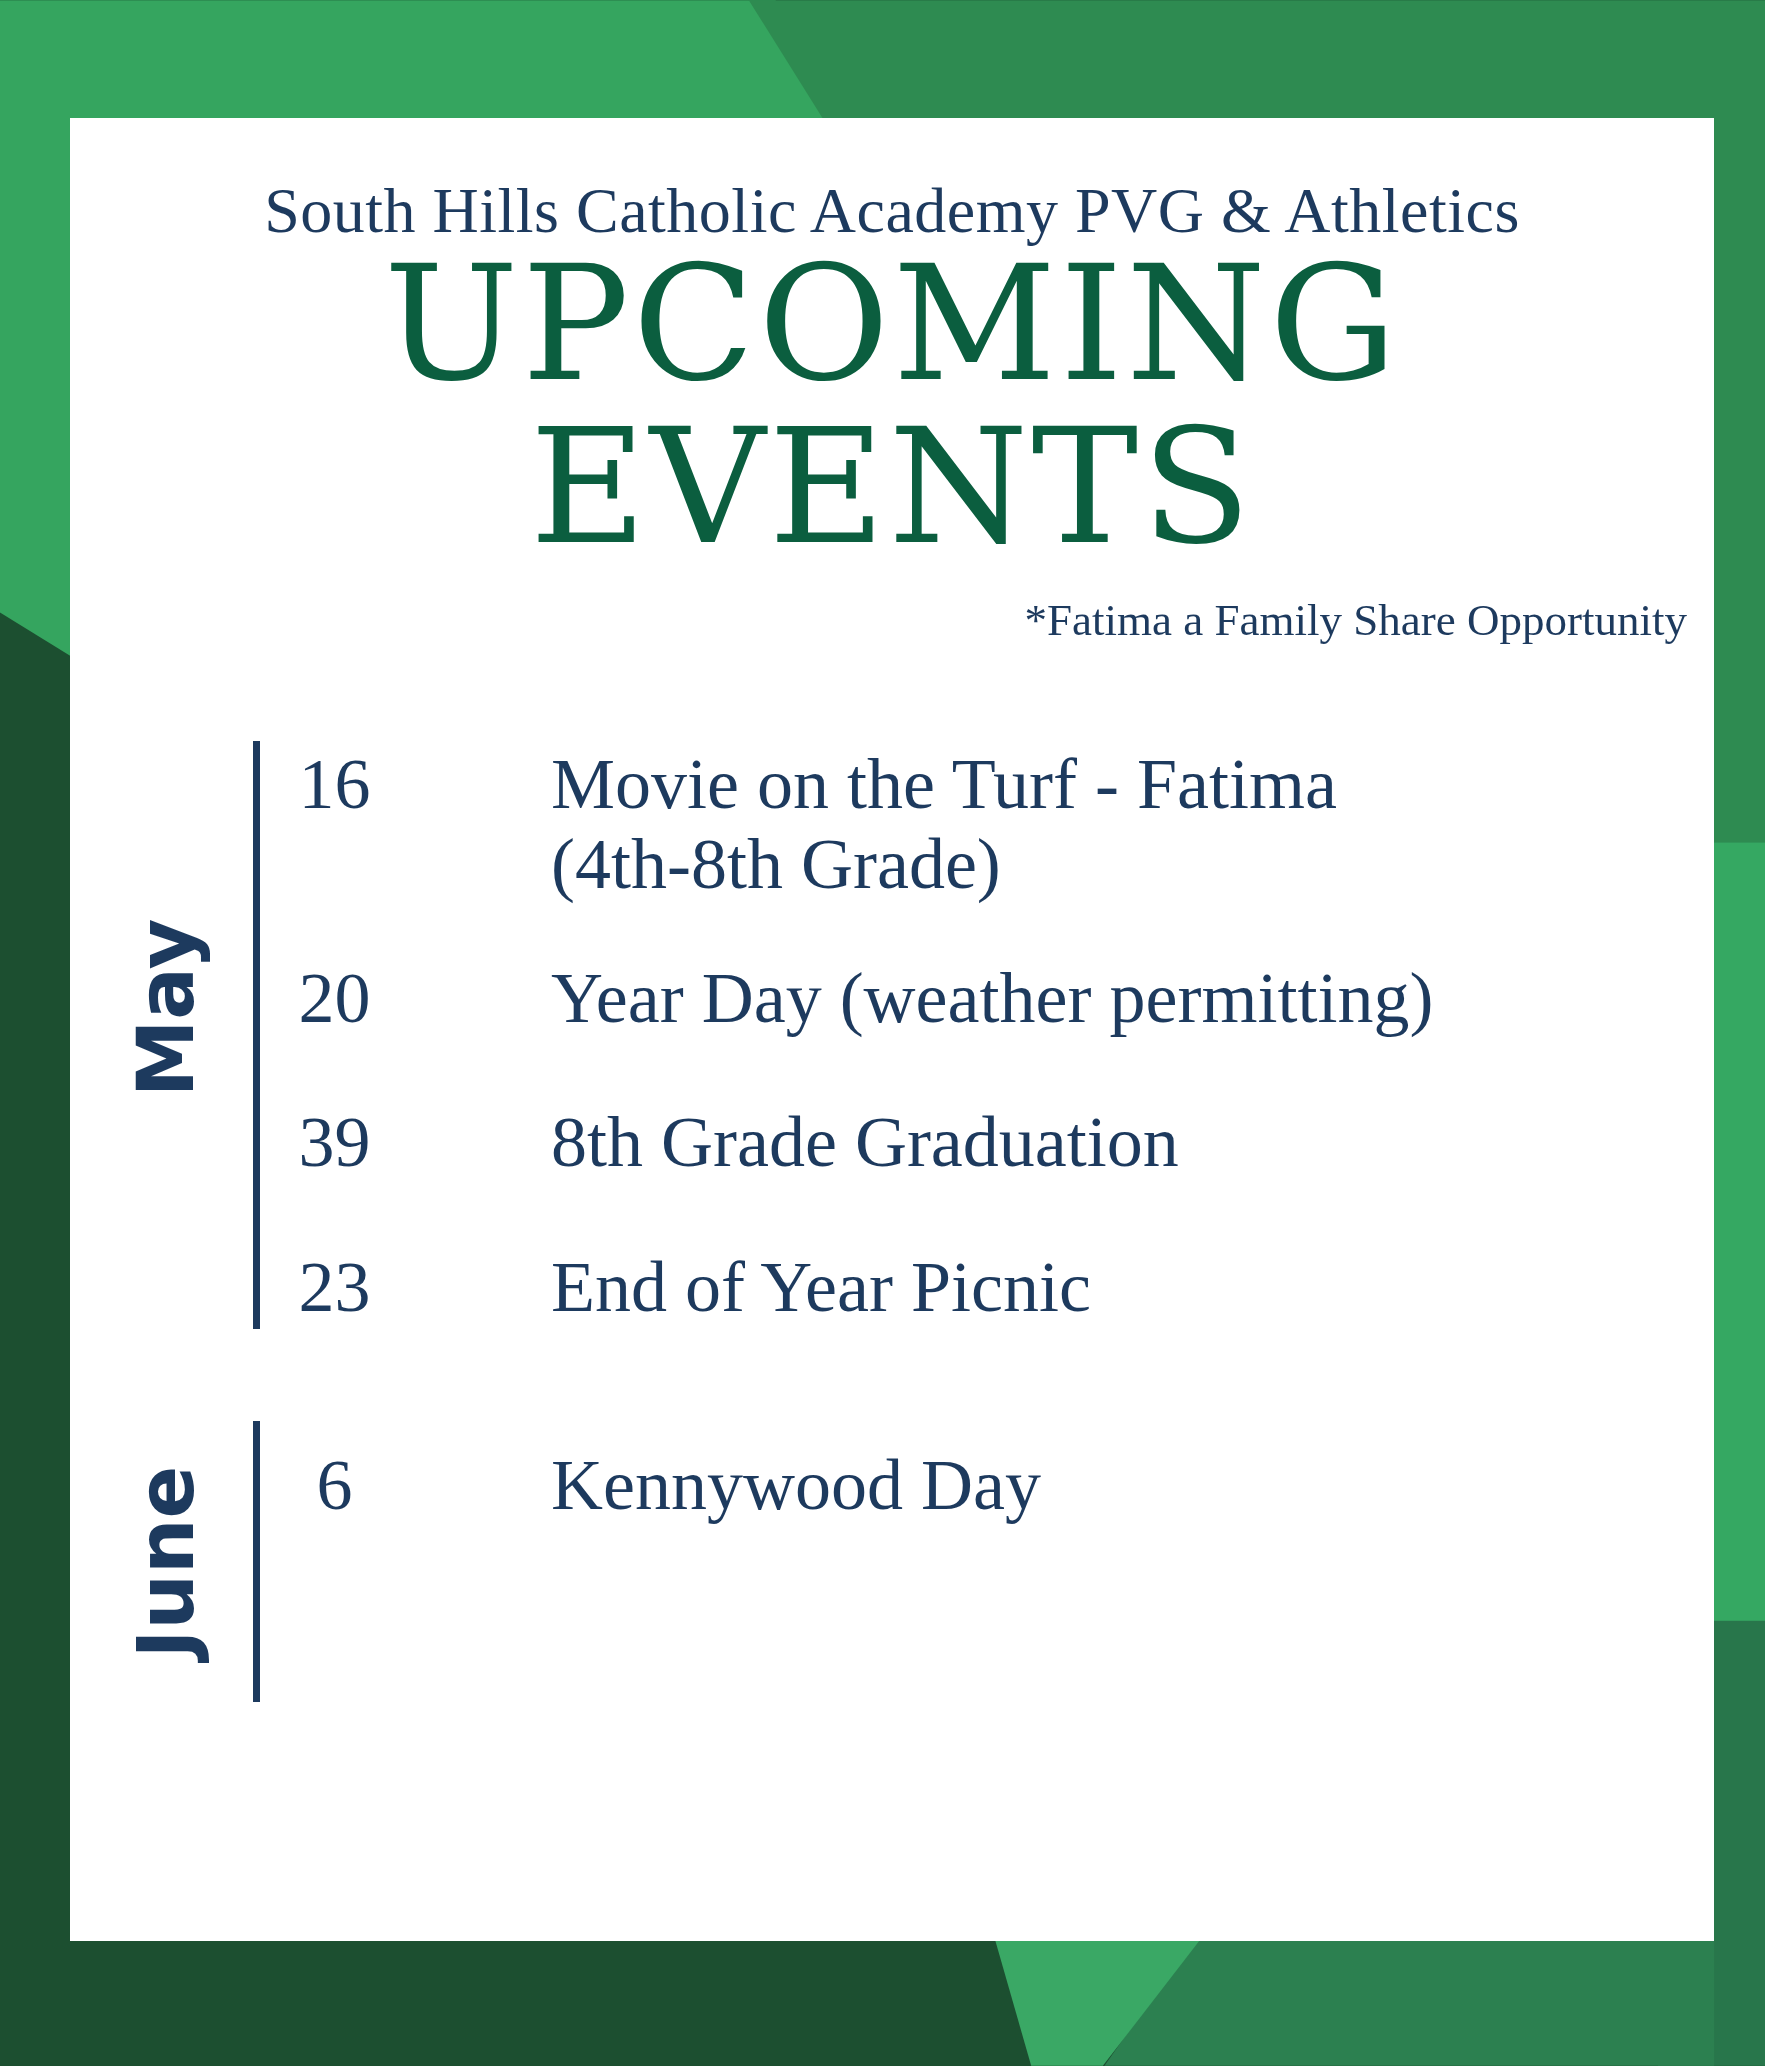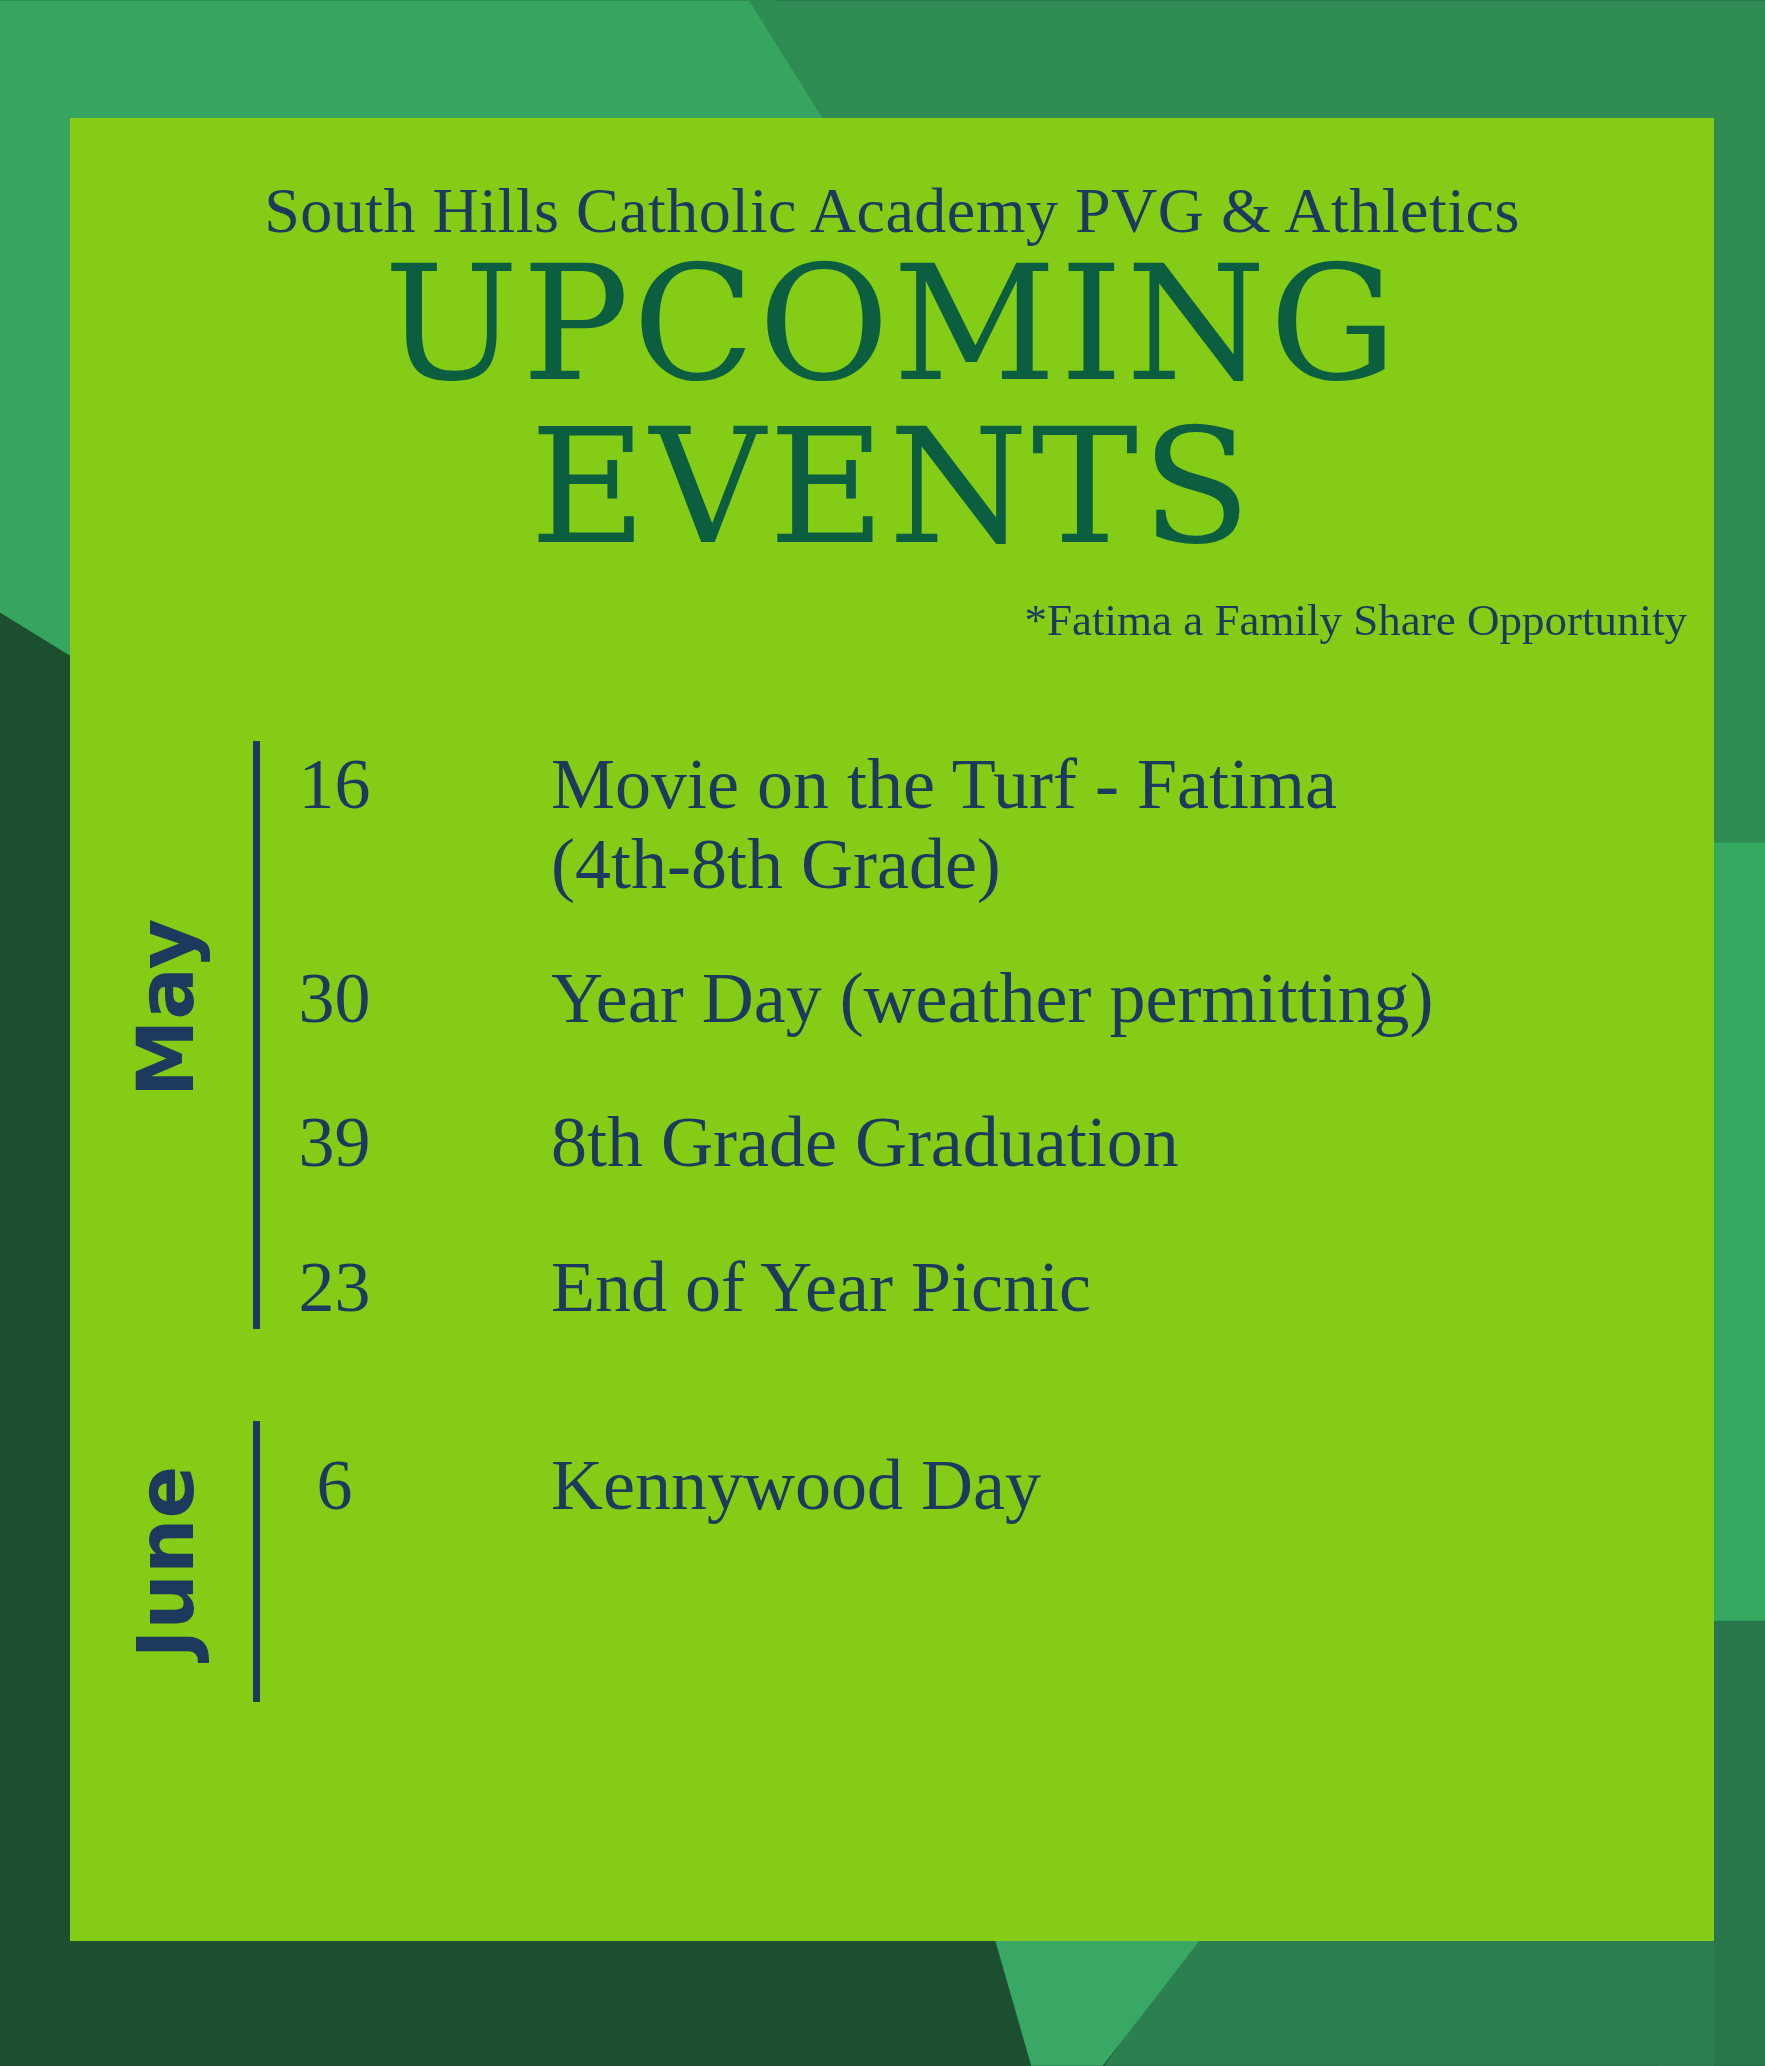--- a/index.html
+++ b/index.html
@@ -17,21 +17,21 @@
     width: 1765px;
     height: 2066px;
     display: block;
   }
   .panel {
     position: absolute;
     left: 70px;
     top: 118px;
     width: 1644px;
     height: 1823px;
-    background: #84cc16;
+    background: #ffffff;
   }
   .org {
     position: absolute;
     top: 53px;
     left: 0;
     width: 100%;
     text-align: center;
     font-size: 64px;
     line-height: 80px;
     color: #1d3a5e;
@@ -128,21 +128,21 @@
 
     <div class="month-rule rule-may"></div>
     <div class="month-label label-may">May</div>
 
     <div class="event-date r1">16</div>
     <div class="event-name r1">
       <div>Movie on the Turf - Fatima</div>
       <div>(4th-8th Grade)</div>
     </div>
 
-    <div class="event-date r2">30</div>
+    <div class="event-date r2">20</div>
     <div class="event-name r2">Year Day (weather permitting)</div>
 
     <div class="event-date r3">39</div>
     <div class="event-name r3">8th Grade Graduation</div>
 
     <div class="event-date r4">23</div>
     <div class="event-name r4">End of Year Picnic</div>
 
     <div class="month-rule rule-june"></div>
     <div class="month-label label-june">June</div>

